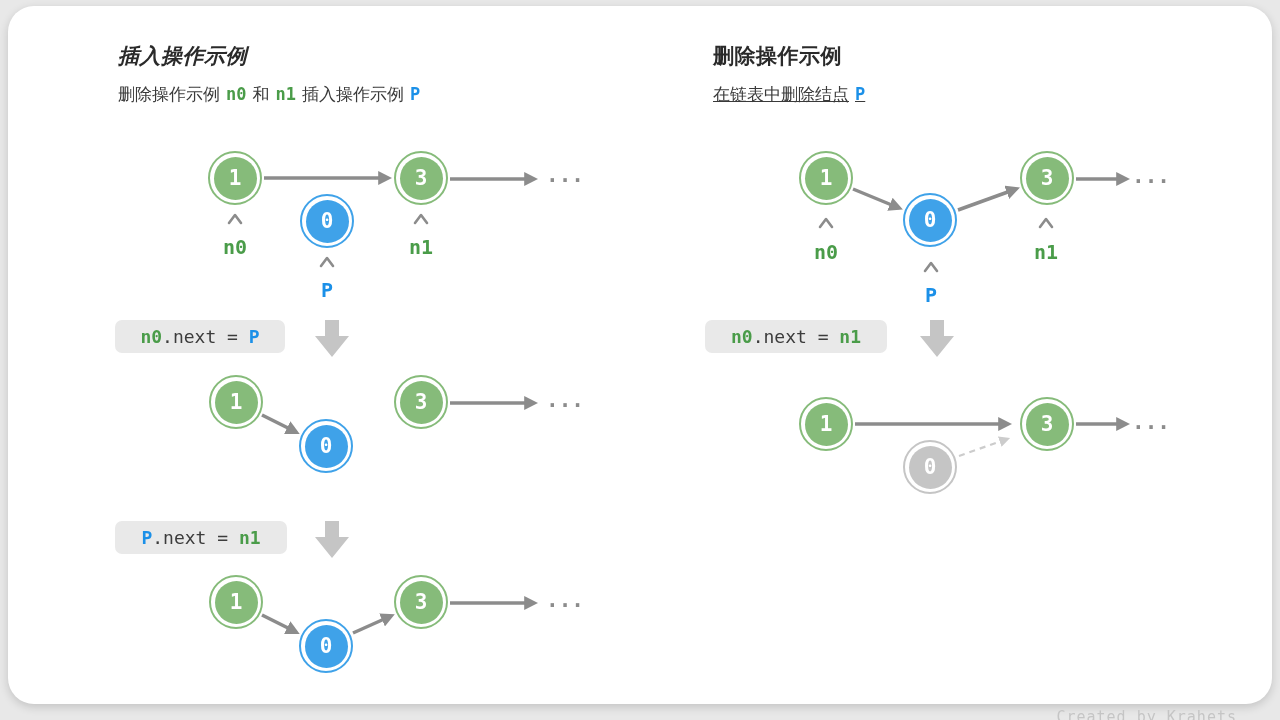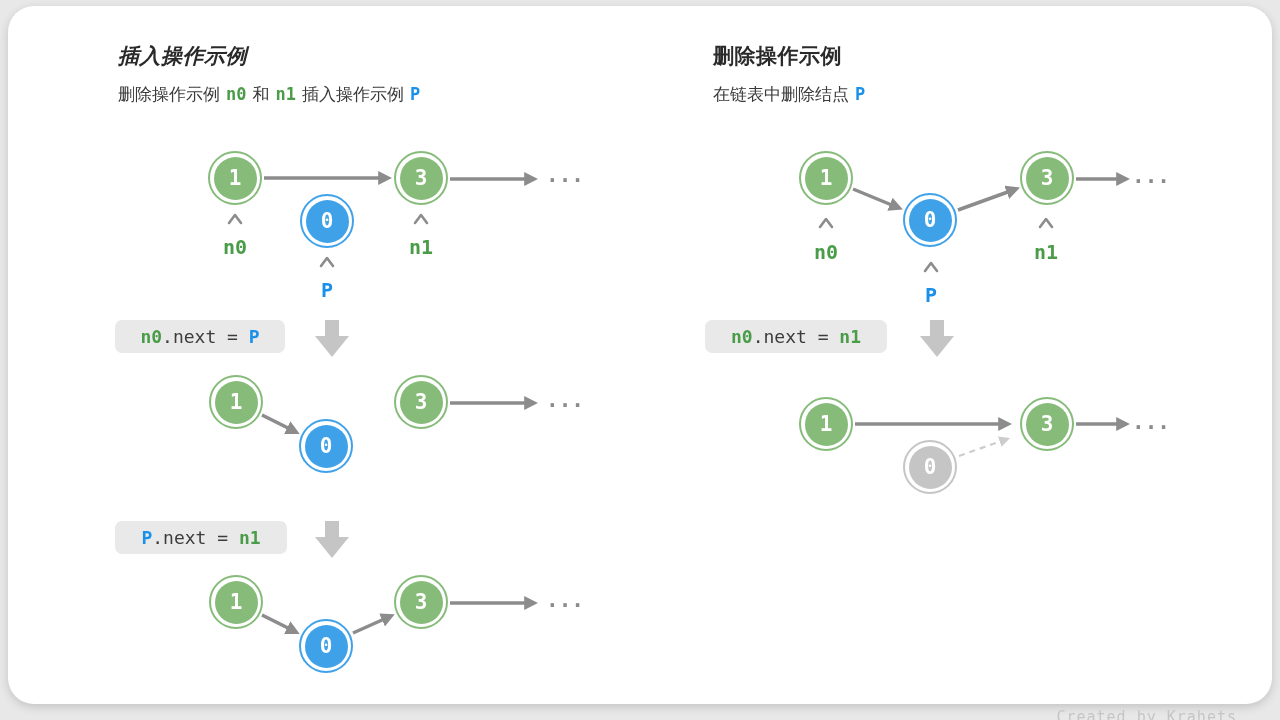--- a/index.html
+++ b/index.html
@@ -160,21 +160,21 @@
   </div>
 <div class="node blue" style="left:299px; top:619px;">
     <span class="val">0</span>
   </div>
 <div class="node green" style="left:394px; top:575px;">
     <span class="val">3</span>
   </div>
 <div class="dots" style="left:565px; top:604px;">...</div>
 
 <div class="section-title" style="left:713px; top:42px;">删除操作示例</div>
-<div class="subtitle" style="left:713px; top:83px;"><span>在链表中删除结点</span><span class="tok tok-blue">P</span></div>
+<div class="subtitle" style="left:713px; top:83px;text-decoration:underline;"><span>在链表中删除结点</span><span class="tok tok-blue">P</span></div>
 
 <div class="node green" style="left:799px; top:151px;">
     <span class="val">1</span>
   </div>
 <div class="node blue" style="left:903px; top:193px;">
     <span class="val">0</span>
   </div>
 <div class="node green" style="left:1020px; top:151px;">
     <span class="val">3</span>
   </div>

